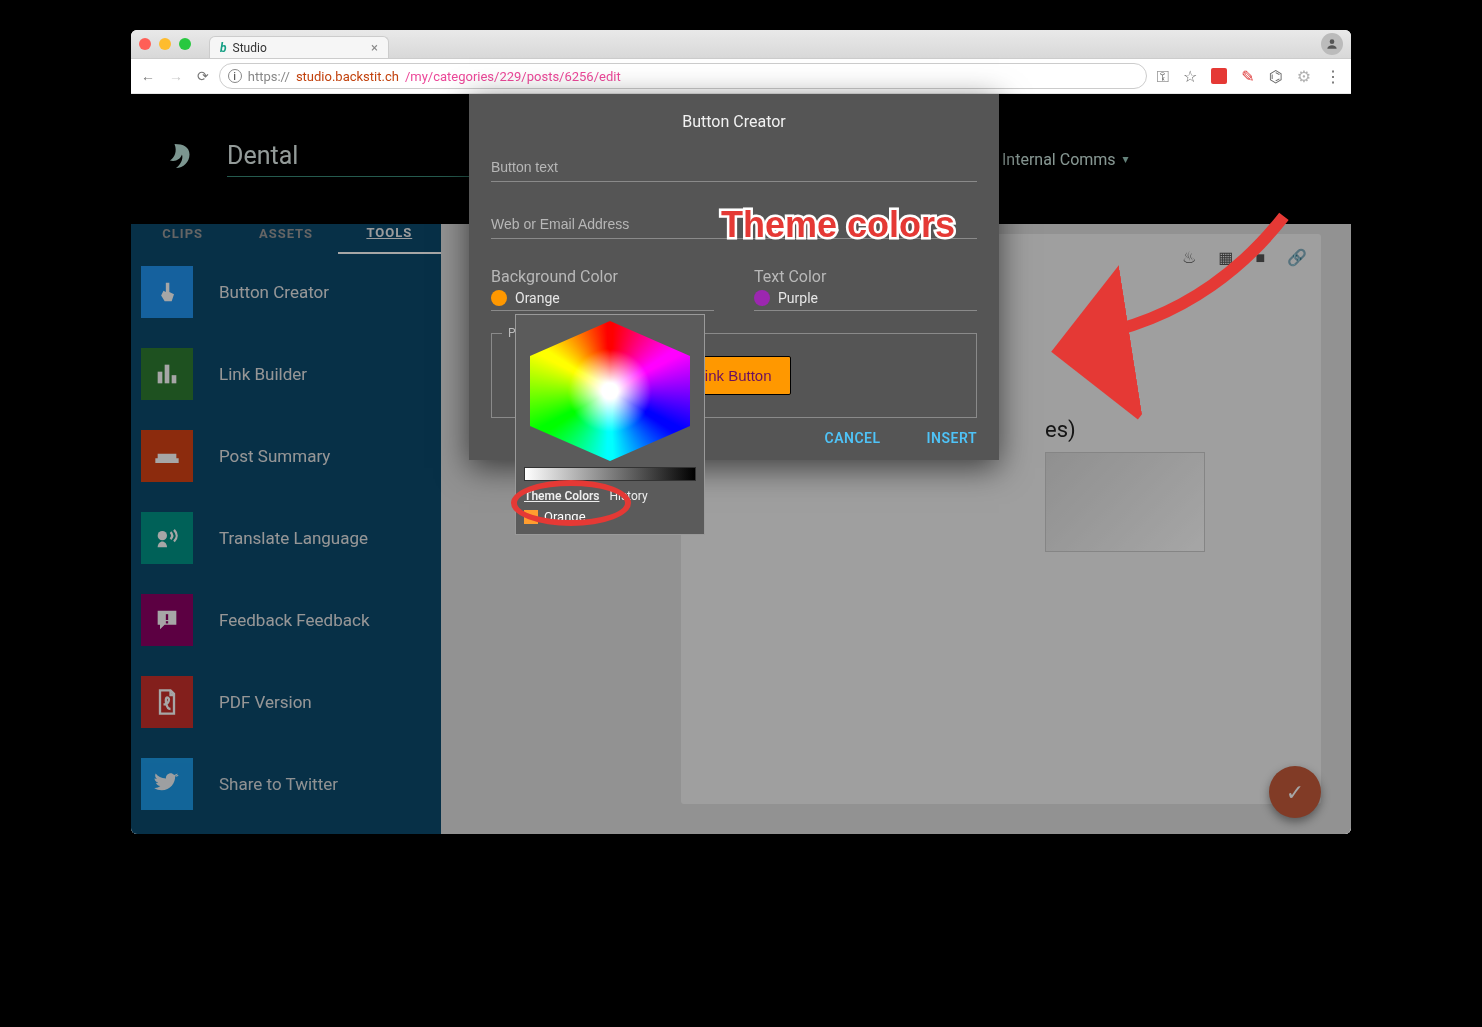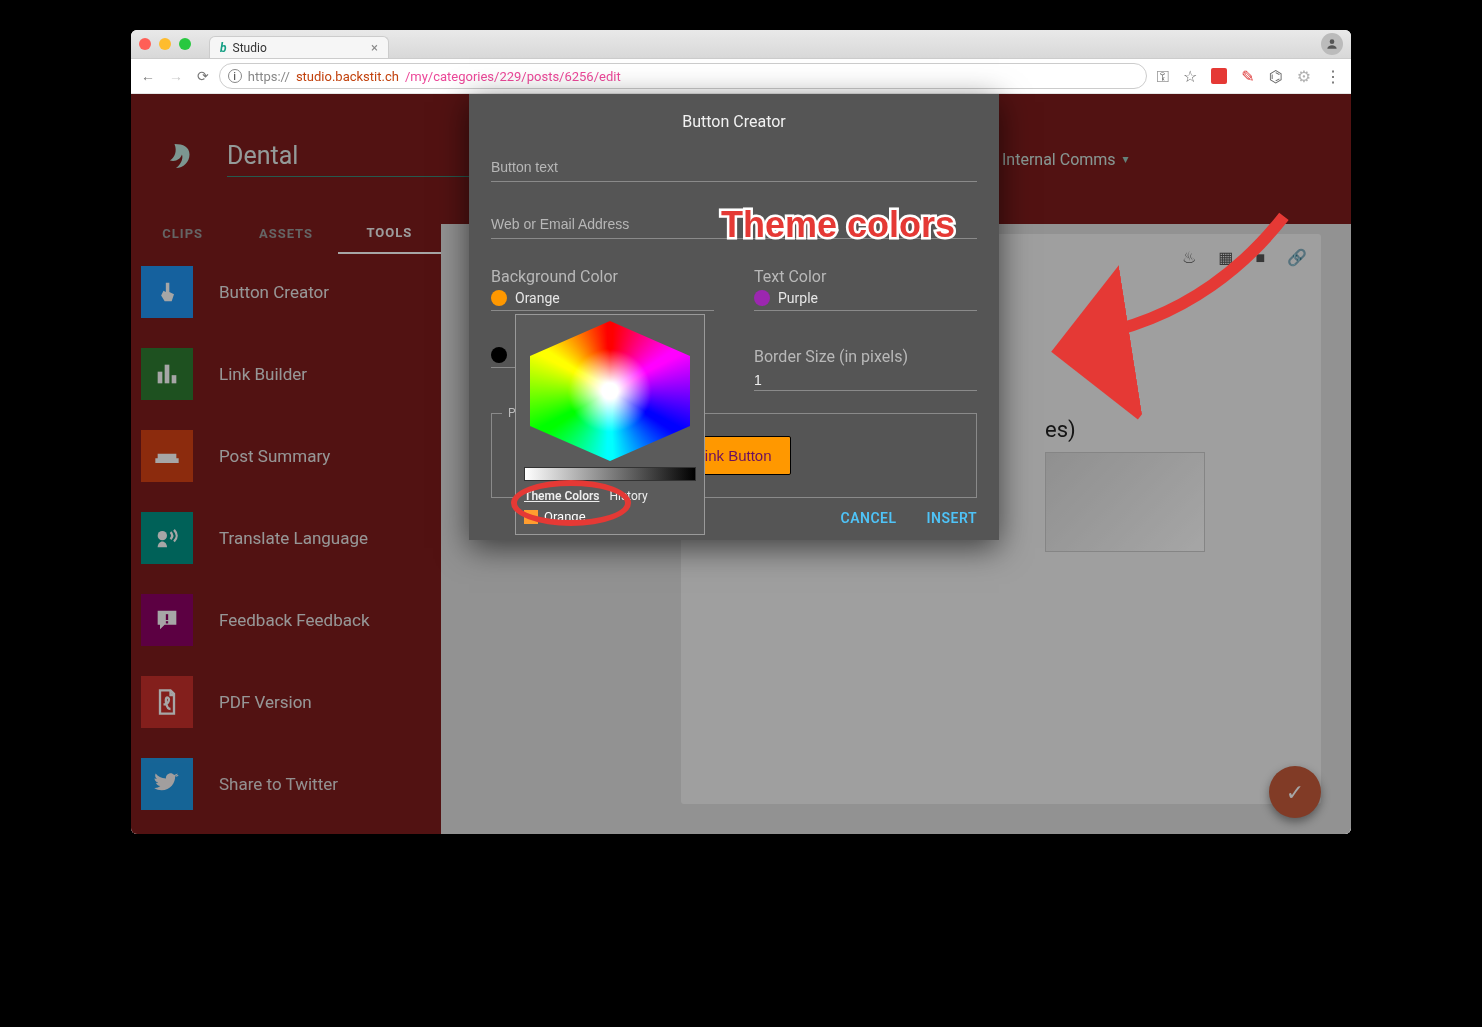--- a/index.html
+++ b/index.html
@@ -91,26 +91,27 @@
   .app { position: relative; height: 740px; background: #e6e6e6; }
   .dim-overlay {
     position: absolute;
     inset: 0;
     background: rgba(0,0,0,0.35);
     z-index: 4;
     pointer-events: none;
   }
   .app-header {
     height: 130px;
-    background: #7f1d1d;
+    background: #000000;
     display: flex;
     align-items: center;
     padding: 0 30px;
     gap: 30px;
     position: relative;
+    text-decoration: underline;
   }
   .logo {
     width: 36px; height: 36px;
     color: #bfe6dd;
   }
   .site-title {
     color: #e3efec;
     font-size: 25px;
     font-weight: 400;
     border-bottom: 1px solid #3a8a79;
@@ -133,40 +134,40 @@
     display:flex; align-items:center; justify-content:center;
     color:#aaa; font-size:22px;
   }
   .profile-selector .chev { font-size: 12px; color: #9ac8bd; }
 
   .app-body { display: flex; height: calc(100% - 130px); }
 
   
   .sidebar {
     width: 310px;
-    background: #7f1d1d;
+    background: #0c4a6e;
     padding: 0;
     display: flex;
     flex-direction: column;
   }
   .sidebar-tabs {
     display: flex;
     height: 46px;
     align-items: center;
     color: #9b9b9b;
     font-size: 13px;
     font-weight: 700;
     letter-spacing: 1px;
   }
   .sidebar-tab {
     flex: 1;
     text-align: center;
     cursor: pointer;
   }
-  .sidebar-tab.active { color: #f0f0f0; border-bottom: 2px solid #fff; padding-bottom: 12px; margin-bottom:-12px;}
+  .sidebar-tab.active { color: #f0f0f0; border-bottom: 2px solid #fff; padding-bottom: 12px; margin-bottom:-12px;text-decoration:underline;}
   .tool-list { padding: 24px 10px; display: flex; flex-direction: column; gap: 30px; }
   .tool {
     display: flex; align-items: center; gap: 26px;
     color: #e7e7e7; font-size: 17px; cursor: pointer;
   }
   .tile {
     width: 52px; height: 52px;
     display:flex; align-items:center; justify-content:center;
     color: #fff;
   }
@@ -291,21 +292,21 @@
   }
   .link-btn {
     background:#ff9800;
     border:1px solid #000;
     color:#6b0f5f;
     padding:10px 18px;
     font-size:15px;
     border-radius:2px;
   }
   .modal-actions {
-    display:flex; justify-content:flex-end; gap:30px;
+    display:flex; justify-content:flex-end; gap:46px;
     margin-top:12px;
     font-size:14px; font-weight:600;
     color:#4fc3f7;
   }
   .modal-actions span{cursor:pointer; letter-spacing:0.5px;}
 
   
   .picker {
     position: absolute;
     top: 220px;
@@ -544,31 +545,20 @@
         </div>
         <div class="col">
           <div class="field-label">Text Color</div>
           <div class="color-field">
             <div class="color-dot purple"></div>
             <span class="color-val">Purple</span>
           </div>
         </div>
       </div>
 
-      <div class="row row2">
-        <div class="col">
-          <div class="color-field" style="width:40px;">
-            <div class="color-dot black"></div>
-          </div>
-        </div>
-        <div class="col">
-          <div class="field-label">Border Size (in pixels)</div>
-          <input class="border-input" value="1" style="">
-        </div>
-      </div>
 
       <div class="preview-box">
         <span class="preview-label">Preview</span>
         <button class="link-btn">Link Button</button>
       </div>
 
       <div class="modal-actions">
         <span>CANCEL</span>
         <span>INSERT</span>
       </div>

